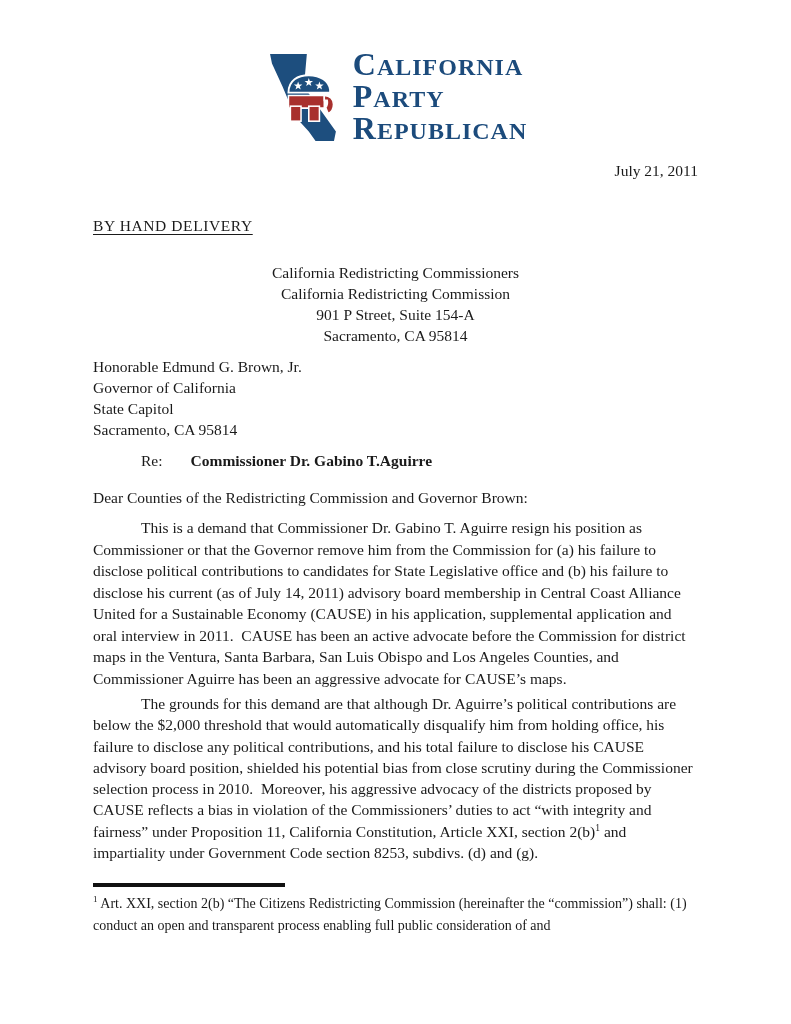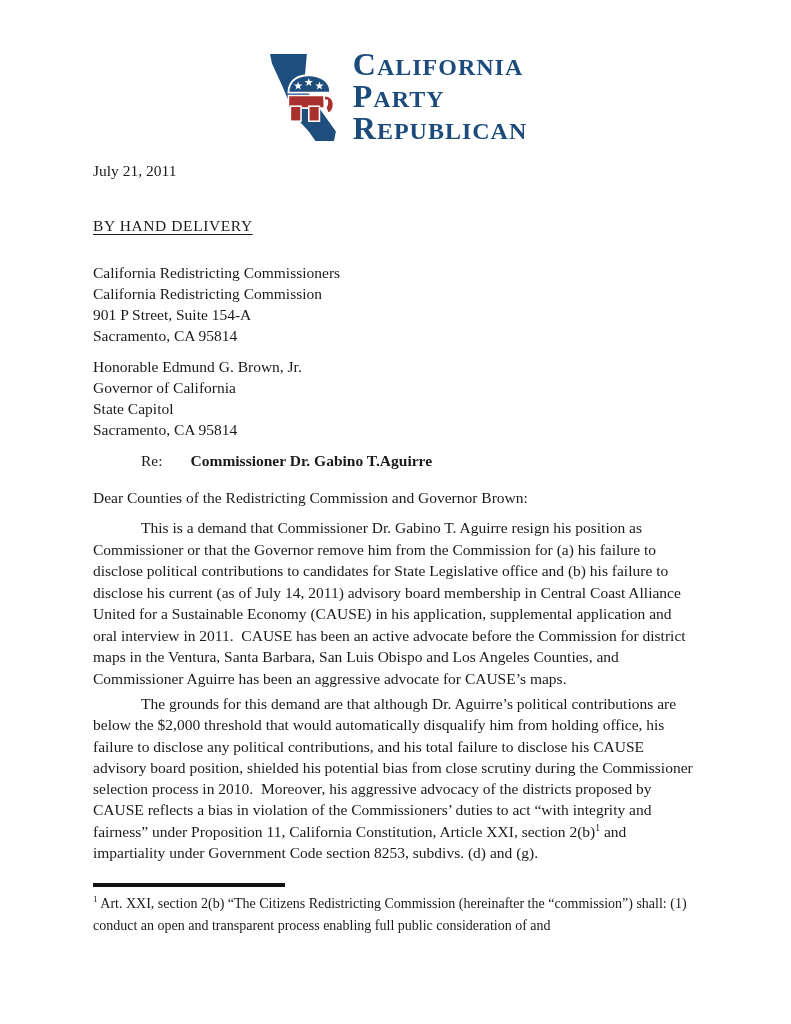--- a/index.html
+++ b/index.html
@@ -48,37 +48,37 @@
     line-height: 29px;
     text-transform: uppercase;
   }
   .wordmark-line::first-letter {
     font-size: 32px;
   }
 
   
   .date-line {
     margin-top: 16px;
-    text-align: left;
+    text-align: right;
     font-size: 15.5px;
     line-height: 18px;
   }
   .delivery-method {
     margin-top: 36px;
     font-size: 15.5px;
     line-height: 19px;
     letter-spacing: 0.6px;
     text-decoration: underline;
     text-underline-offset: 3px;
   }
   .recipient-block {
     font-size: 15.5px;
     line-height: 21px;
   }
-  .recipient-block.first { margin-top: 27px; }
+  .recipient-block.first { margin-top: 27px; text-align: center; }
   .recipient-block.second { margin-top: 10px; }
 
   .re-line {
     margin-top: 10px;
     padding-left: 48px;
     font-size: 15.5px;
     line-height: 21px;
   }
   .re-subject {
     font-weight: 700;

